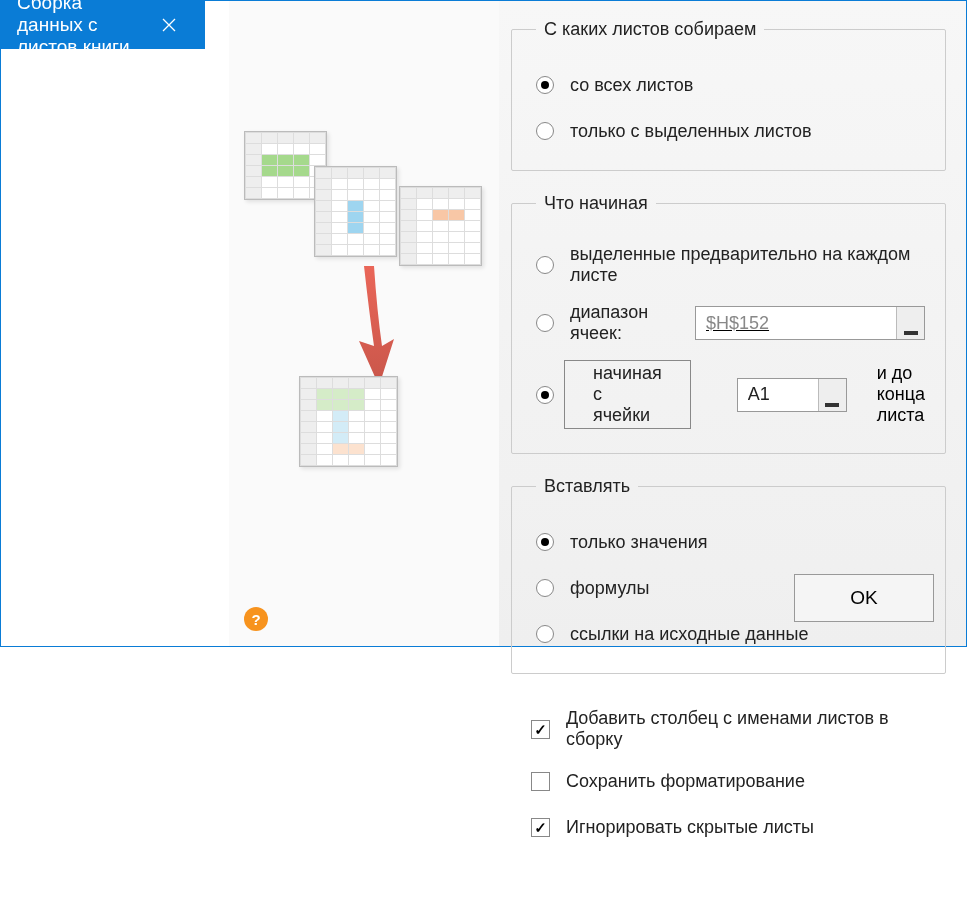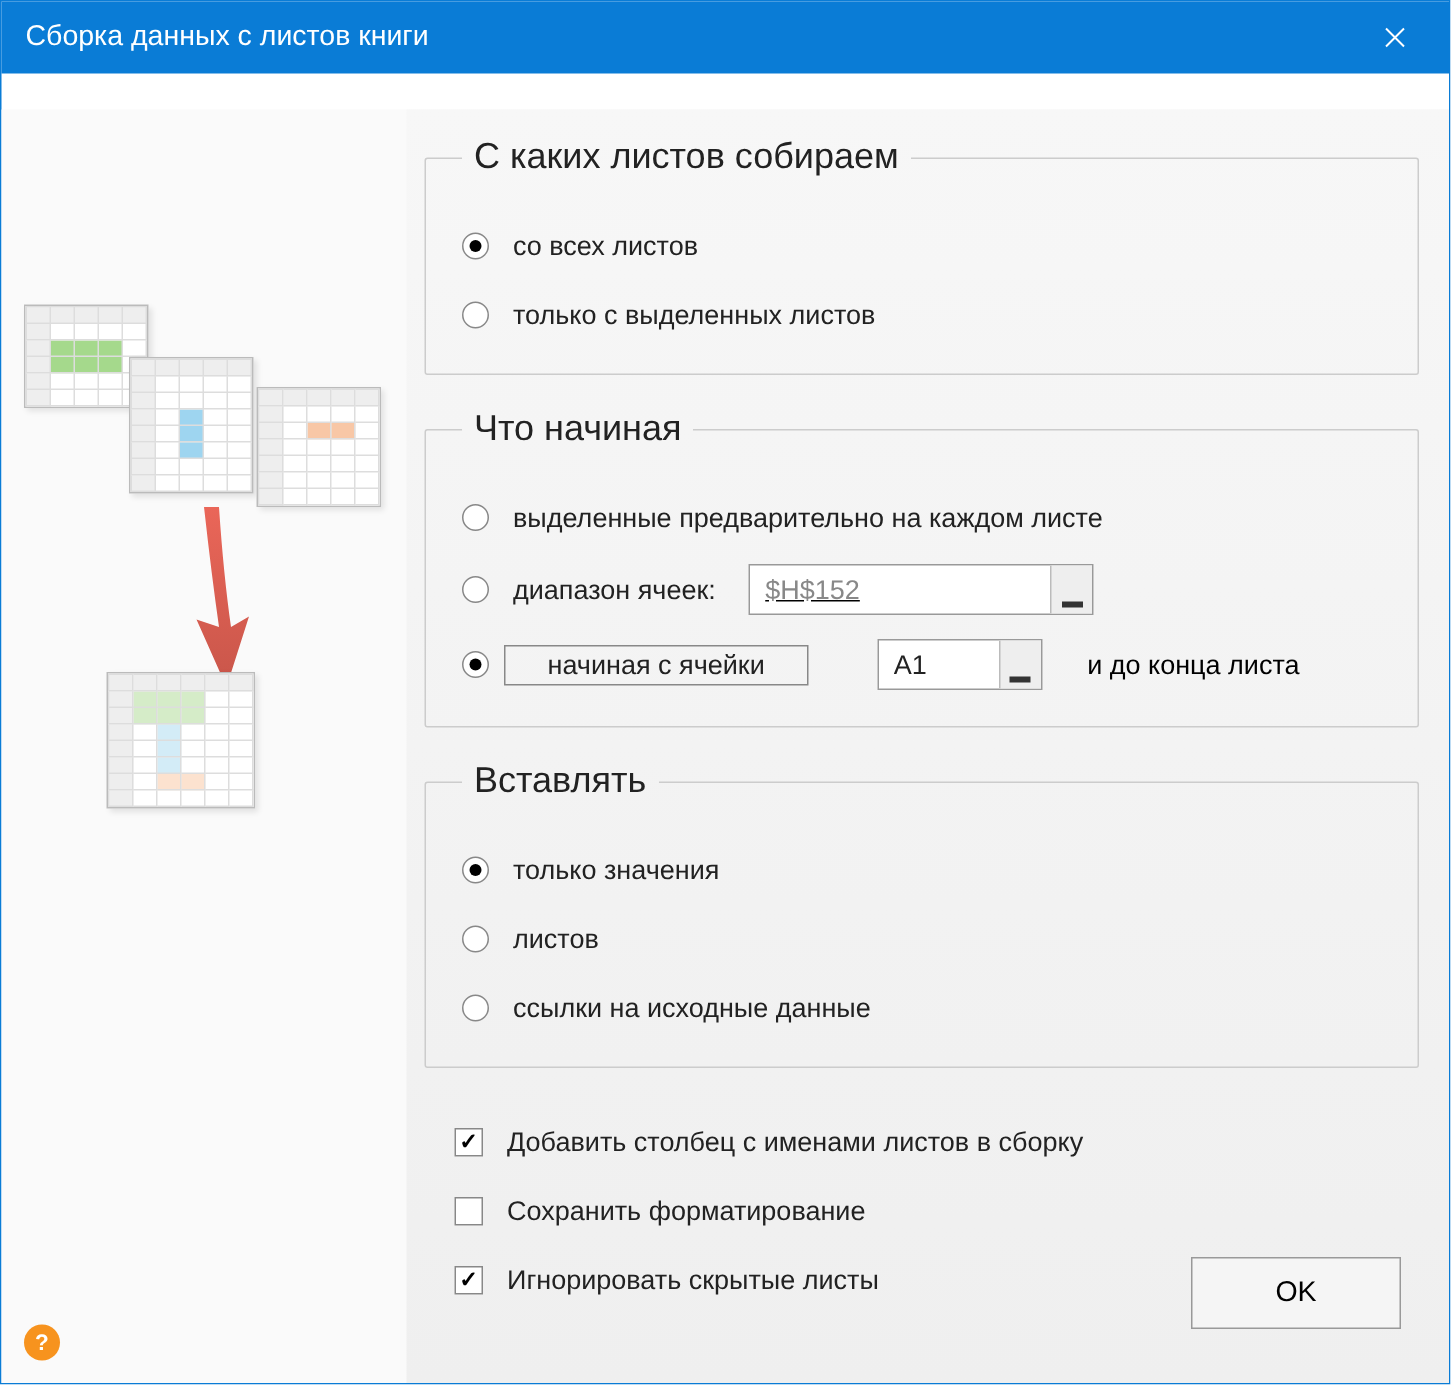--- a/index.html
+++ b/index.html
@@ -4,21 +4,21 @@
 <style>
 * { box-sizing: border-box; margin: 0; padding: 0; }
 body {
   font-family: "Segoe UI", Tahoma, sans-serif;
   font-size: 17px;
   background: #fff;
   width: 967px;
   height: 923px;
   overflow: hidden;
 }
-.window { width: 967px; height: 923px; display: flex; flex-direction: column; border: 1px solid #0a7cd6; gap: 24px; }
+.window { width: 967px; height: 647px; display: flex; flex-direction: row; border: 1px solid #0a7cd6; gap: 24px; }
 .titlebar {
   background: #0a7cd6;
   color: #fff;
   height: 48px;
   display: flex;
   align-items: center;
   padding: 0 16px;
   font-size: 19px;
 }
 .titlebar-title { flex: 1; }
@@ -99,21 +99,21 @@
   position: relative;
 }
 fieldset {
   border: 1px solid #ccc;
   border-radius: 2px;
   margin-bottom: 22px;
   padding: 22px 20px 20px 24px;
   position: relative;
 }
 legend {
-  font-size: 24px;
+  font-size: 18px;
   padding: 0 8px;
   color: #222;
 }
 .radio-row, .check-row {
   display: flex;
   align-items: center;
   gap: 16px;
   margin: 8px 0 16px 0;
   min-height: 30px;
 }
@@ -183,21 +183,21 @@
   cursor: pointer;
   padding-bottom: 4px;
 }
 .ref-btn span {
   width: 14px; height: 4px; background: #333;
 }
 .suffix { font-size: 18px; margin-left: 14px; }
 .opts-block { padding: 4px 0 0 20px; }
 .button-row {
   position: absolute;
-  bottom: 36px;
+  bottom: 24px;
   right: 32px;
   display: flex;
   gap: 28px;
 }
 .btn {
   min-width: 140px;
   height: 48px;
   border: 1px solid #999;
   background: #f5f5f5;
   font-size: 19px;
@@ -518,21 +518,21 @@
       </fieldset>
 
       <fieldset>
         <legend>Вставлять</legend>
         <div class="radio-row">
           <span class="radio checked"></span>
           <span class="lbl">только значения</span>
         </div>
         <div class="radio-row">
           <span class="radio"></span>
-          <span class="lbl">листов</span>
+          <span class="lbl">формулы</span>
         </div>
         <div class="radio-row">
           <span class="radio"></span>
           <span class="lbl">ссылки на исходные данные</span>
         </div>
       </fieldset>
 
       <div class="opts-block">
         <div class="check-row">
           <span class="checkbox checked"></span>

